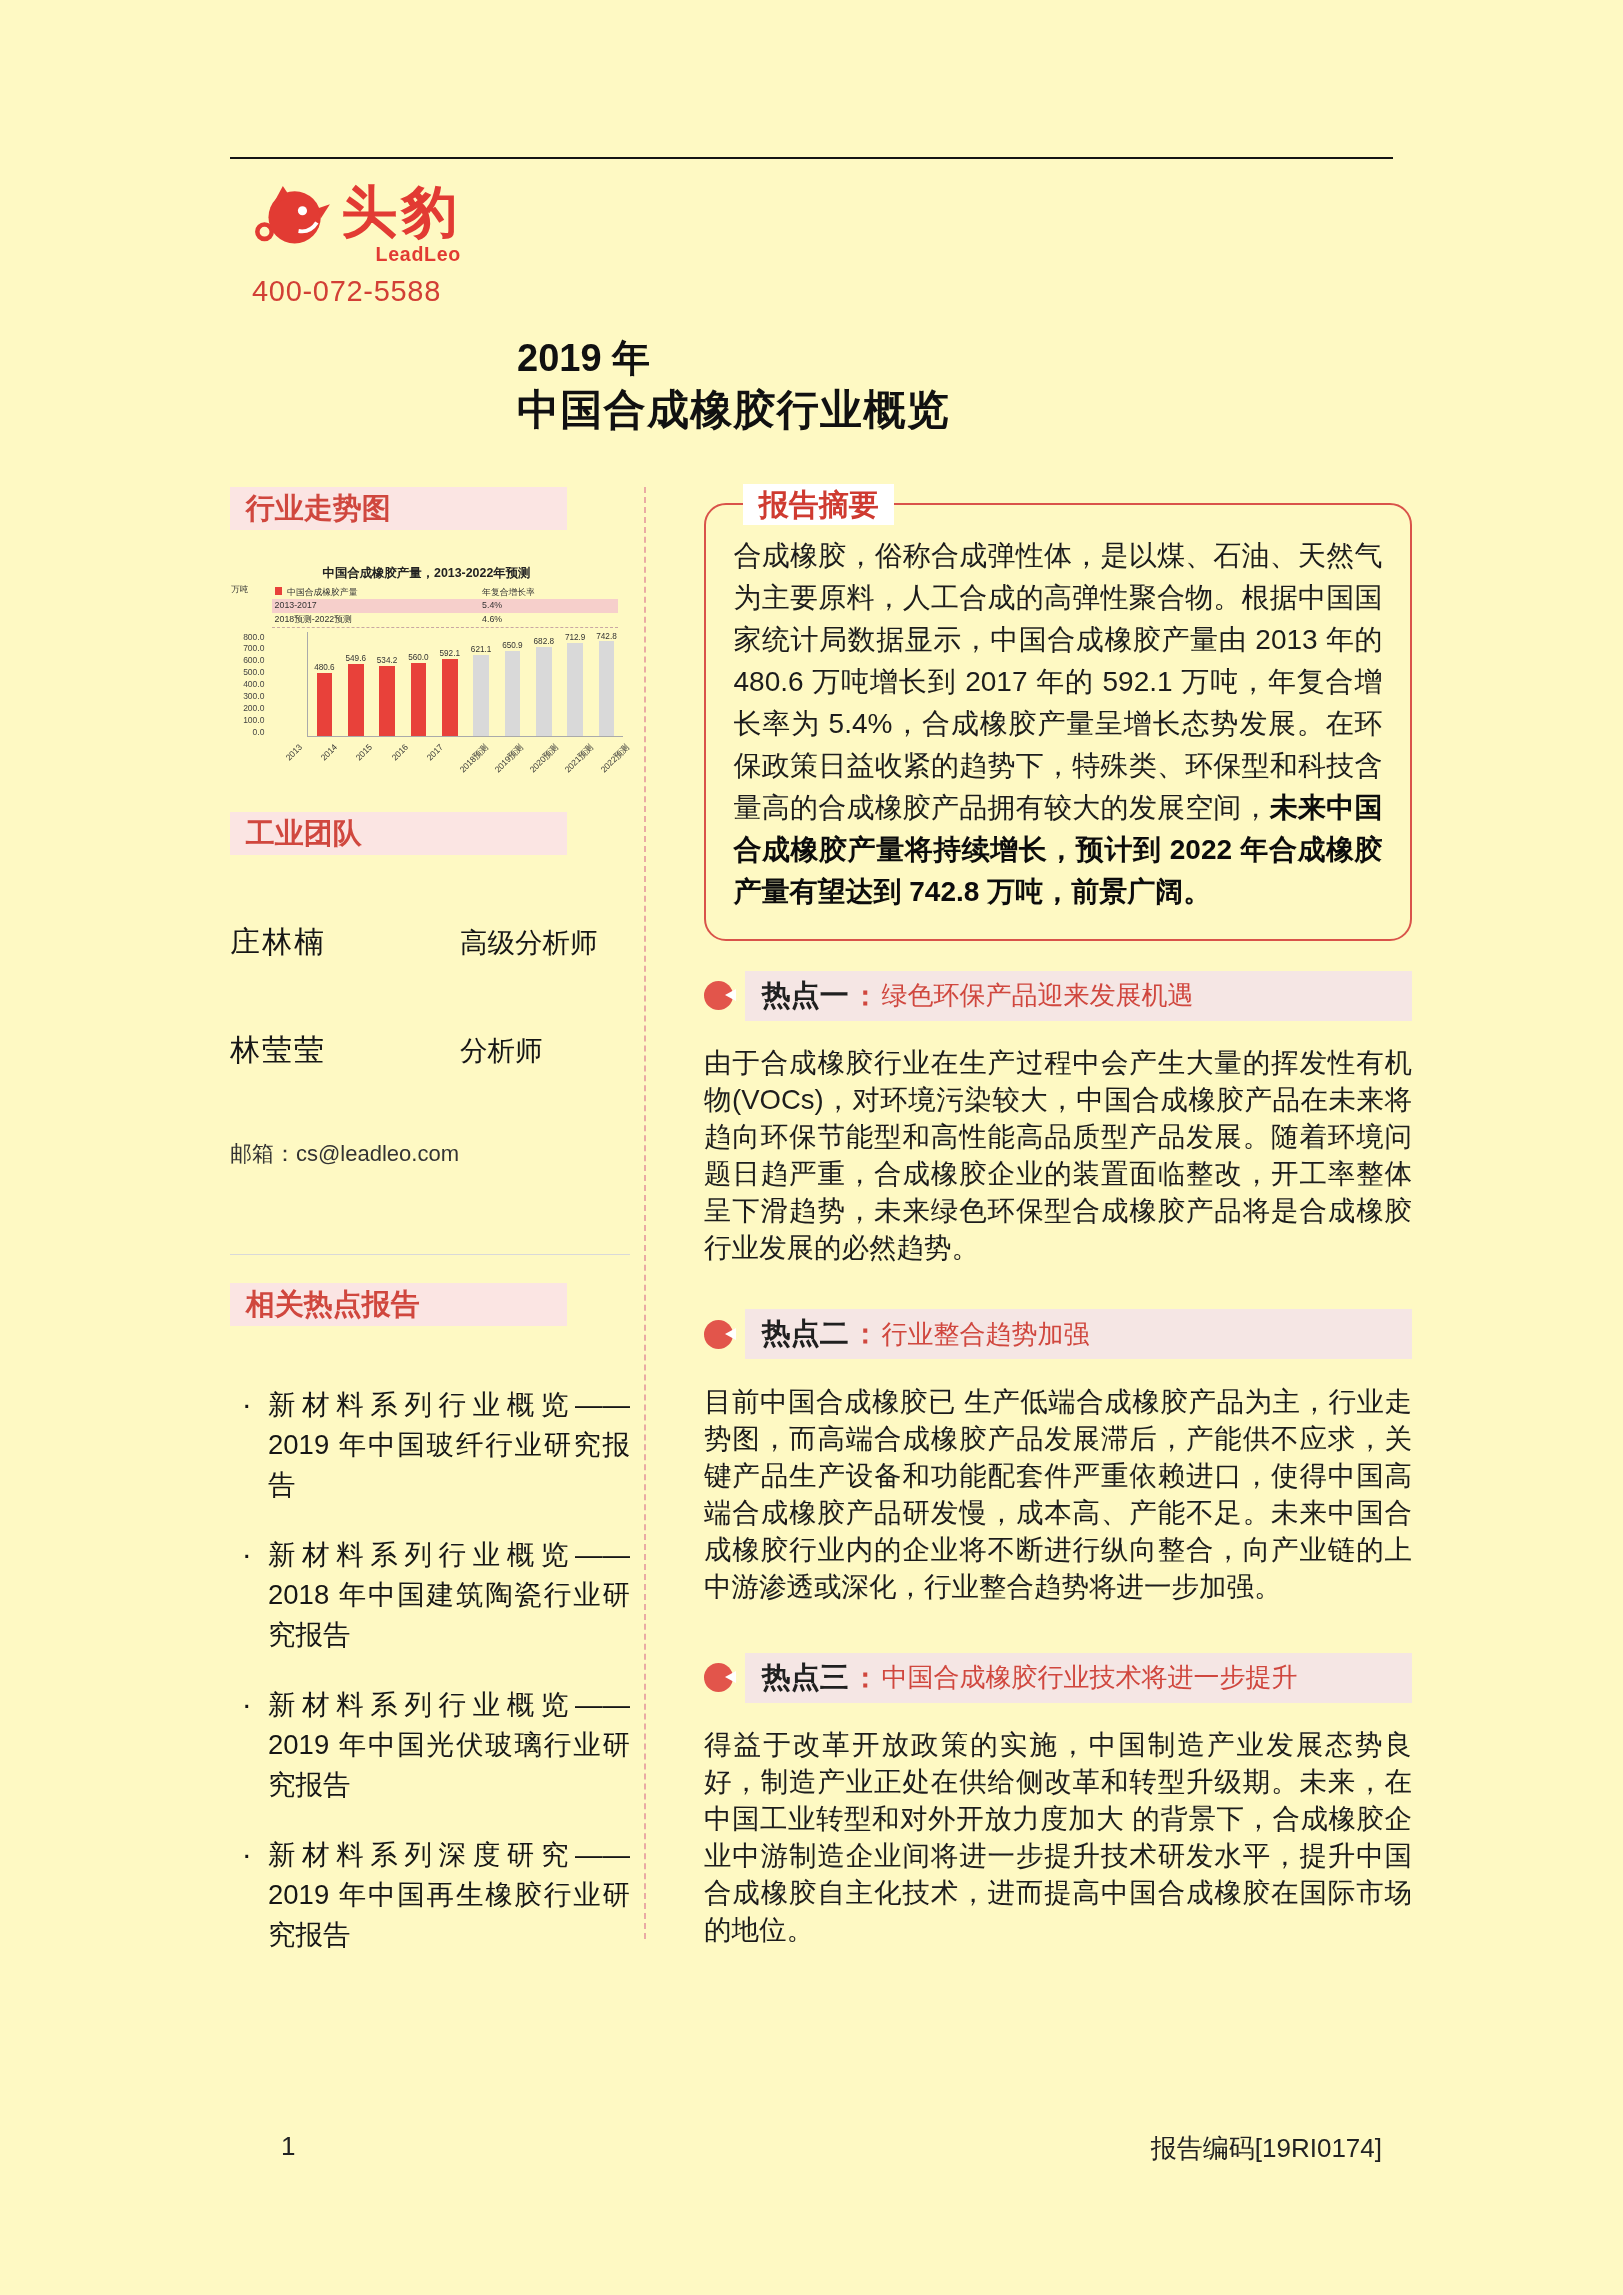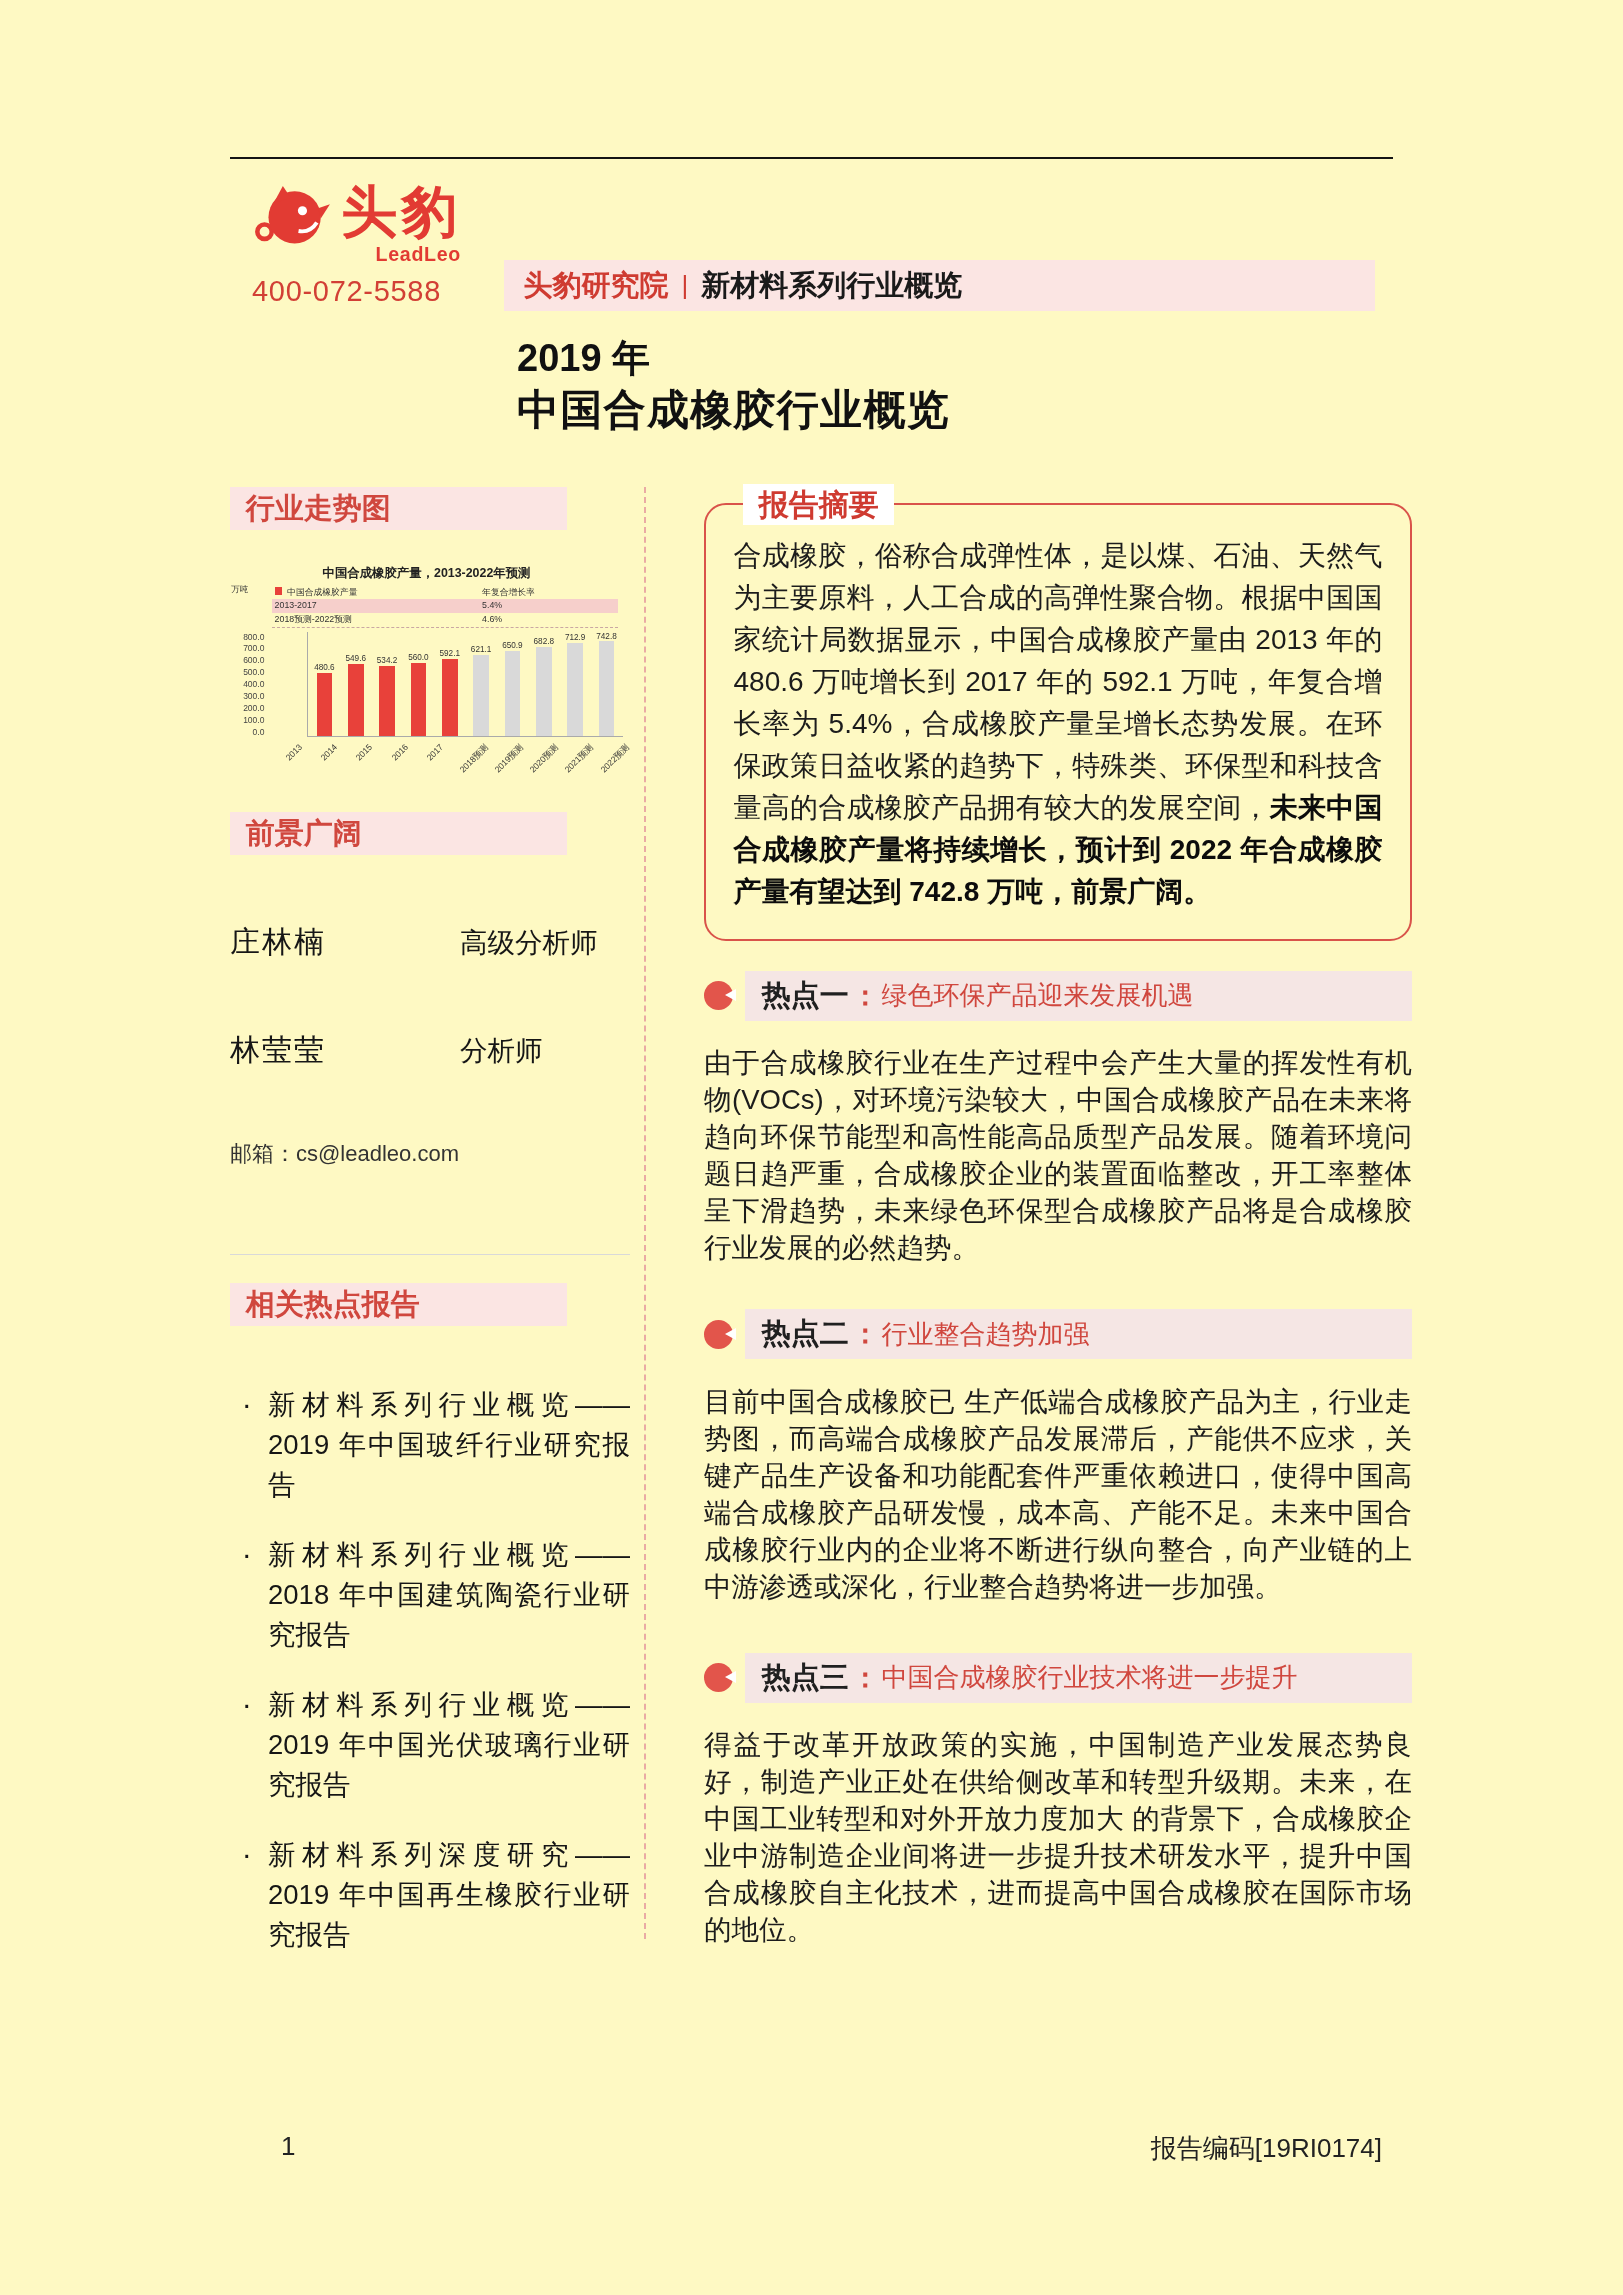--- a/index.html
+++ b/index.html
@@ -119,25 +119,20 @@
         <path d="M 98 62 q -10 16 -28 13" stroke="#ffffff" stroke-width="6" fill="none"></path>
       </svg>
       <div class="logo-text">
         <div class="logo-cn">头豹</div>
         <div class="logo-en">LeadLeo</div>
       </div>
     </div>
     <div class="phone">400-072-5588</div>
   </div>
 
-  <div class="header-banner">
-    <span class="banner-left">头豹研究院</span>
-    <span class="banner-sep">|</span>
-    <span class="banner-right">新材料系列行业概览</span>
-  </div>
 
   <div class="title-block">
     <div class="title-line1">2019 年</div>
     <div class="title-line2">中国合成橡胶行业概览</div>
   </div>
 
   <div class="sidebar">
 
     <div class="side-header">行业走势图</div>
 
@@ -224,21 +219,21 @@
           <div class="x-cell"><span class="x-label">2016</span></div>
           <div class="x-cell"><span class="x-label">2017</span></div>
           <div class="x-cell"><span class="x-label">2018预测</span></div>
           <div class="x-cell"><span class="x-label">2019预测</span></div>
           <div class="x-cell"><span class="x-label">2020预测</span></div>
           <div class="x-cell"><span class="x-label">2021预测</span></div>
           <div class="x-cell"><span class="x-label">2022预测</span></div>
         </div>
     </div>
 
-    <div class="side-header team-header">前景广阔</div>
+    <div class="side-header team-header">工业团队</div>
 
     <div class="member">
       <div class="member-name">庄林楠</div>
       <div class="member-title">高级分析师</div>
     </div>
     <div class="member">
       <div class="member-name">林莹莹</div>
       <div class="member-title">分析师</div>
     </div>
 

